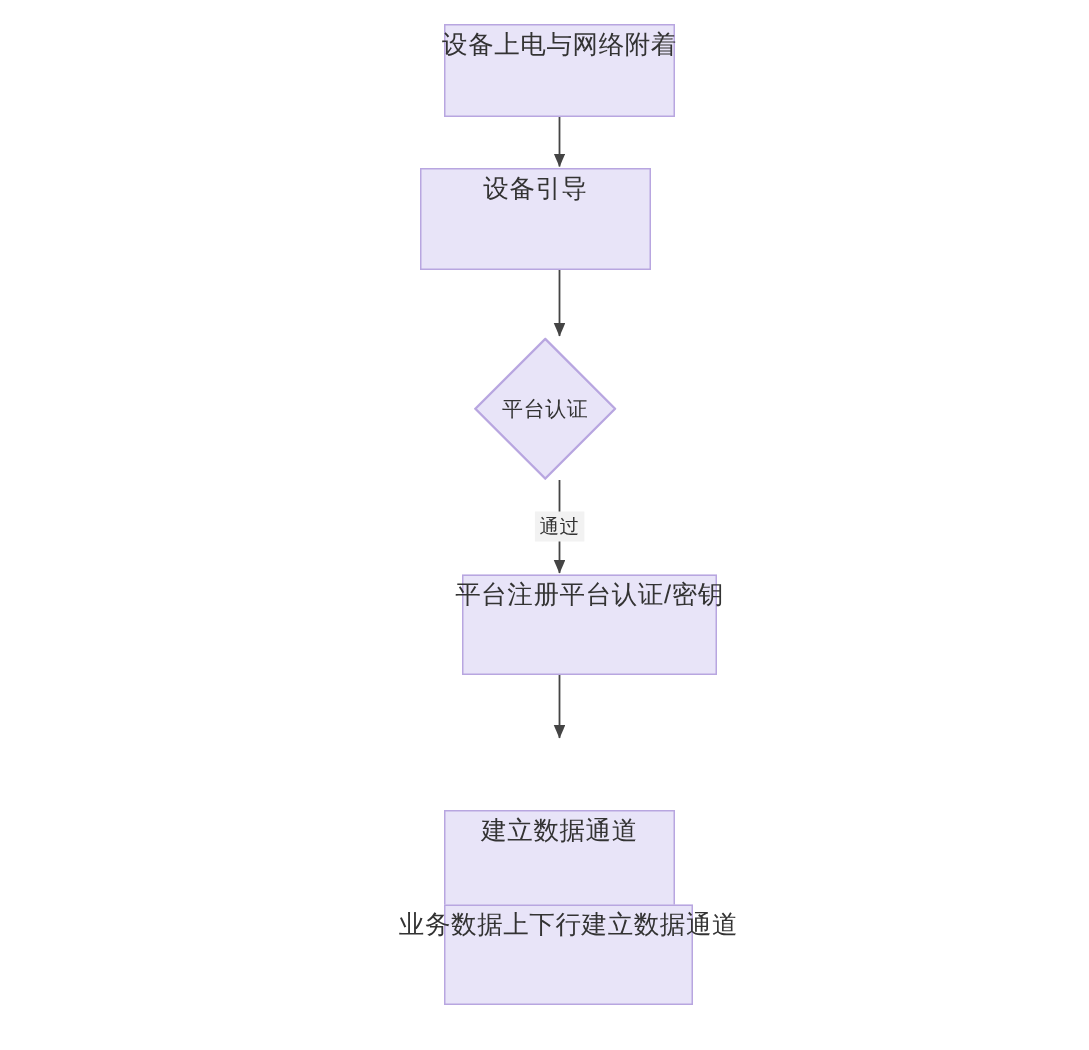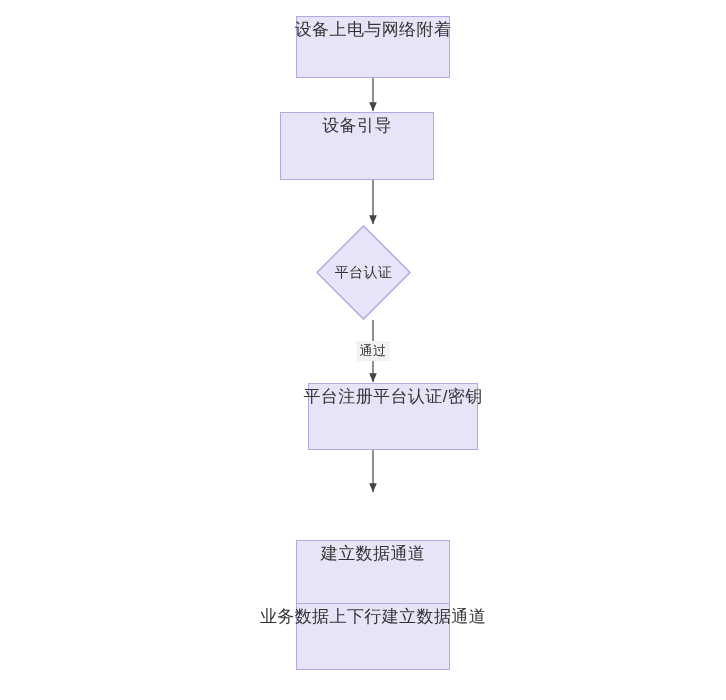--- a/index.html
+++ b/index.html
@@ -119,20 +119,20 @@
 
   <div class="node" style="left: 308px; top: 383px; width: 170px; height: 67px;">
     <span class="line">平台注册</span>
     <span class="line">平台认证/密钥</span>
   </div>
 
   <div class="node" style="left: 296px; top: 493px; width: 154px; height: 67px; margin-top: 47px;">
     <span class="line">建立数据通道</span>
   </div>
 
-  <div class="node" style="left: 296px; top: 603px; width: 154px; height: 67px;">
+  <div class="node" style="left: 296px; top: 603px; width: 166px; height: 67px;">
     <span class="line">业务数据上下行</span>
     <span class="line">建立数据通道</span>
   </div>
 
   <span class="edge-label" style="left: 373px; top: 341px;">通过</span>
 
 </div>
 
 </body></html>

